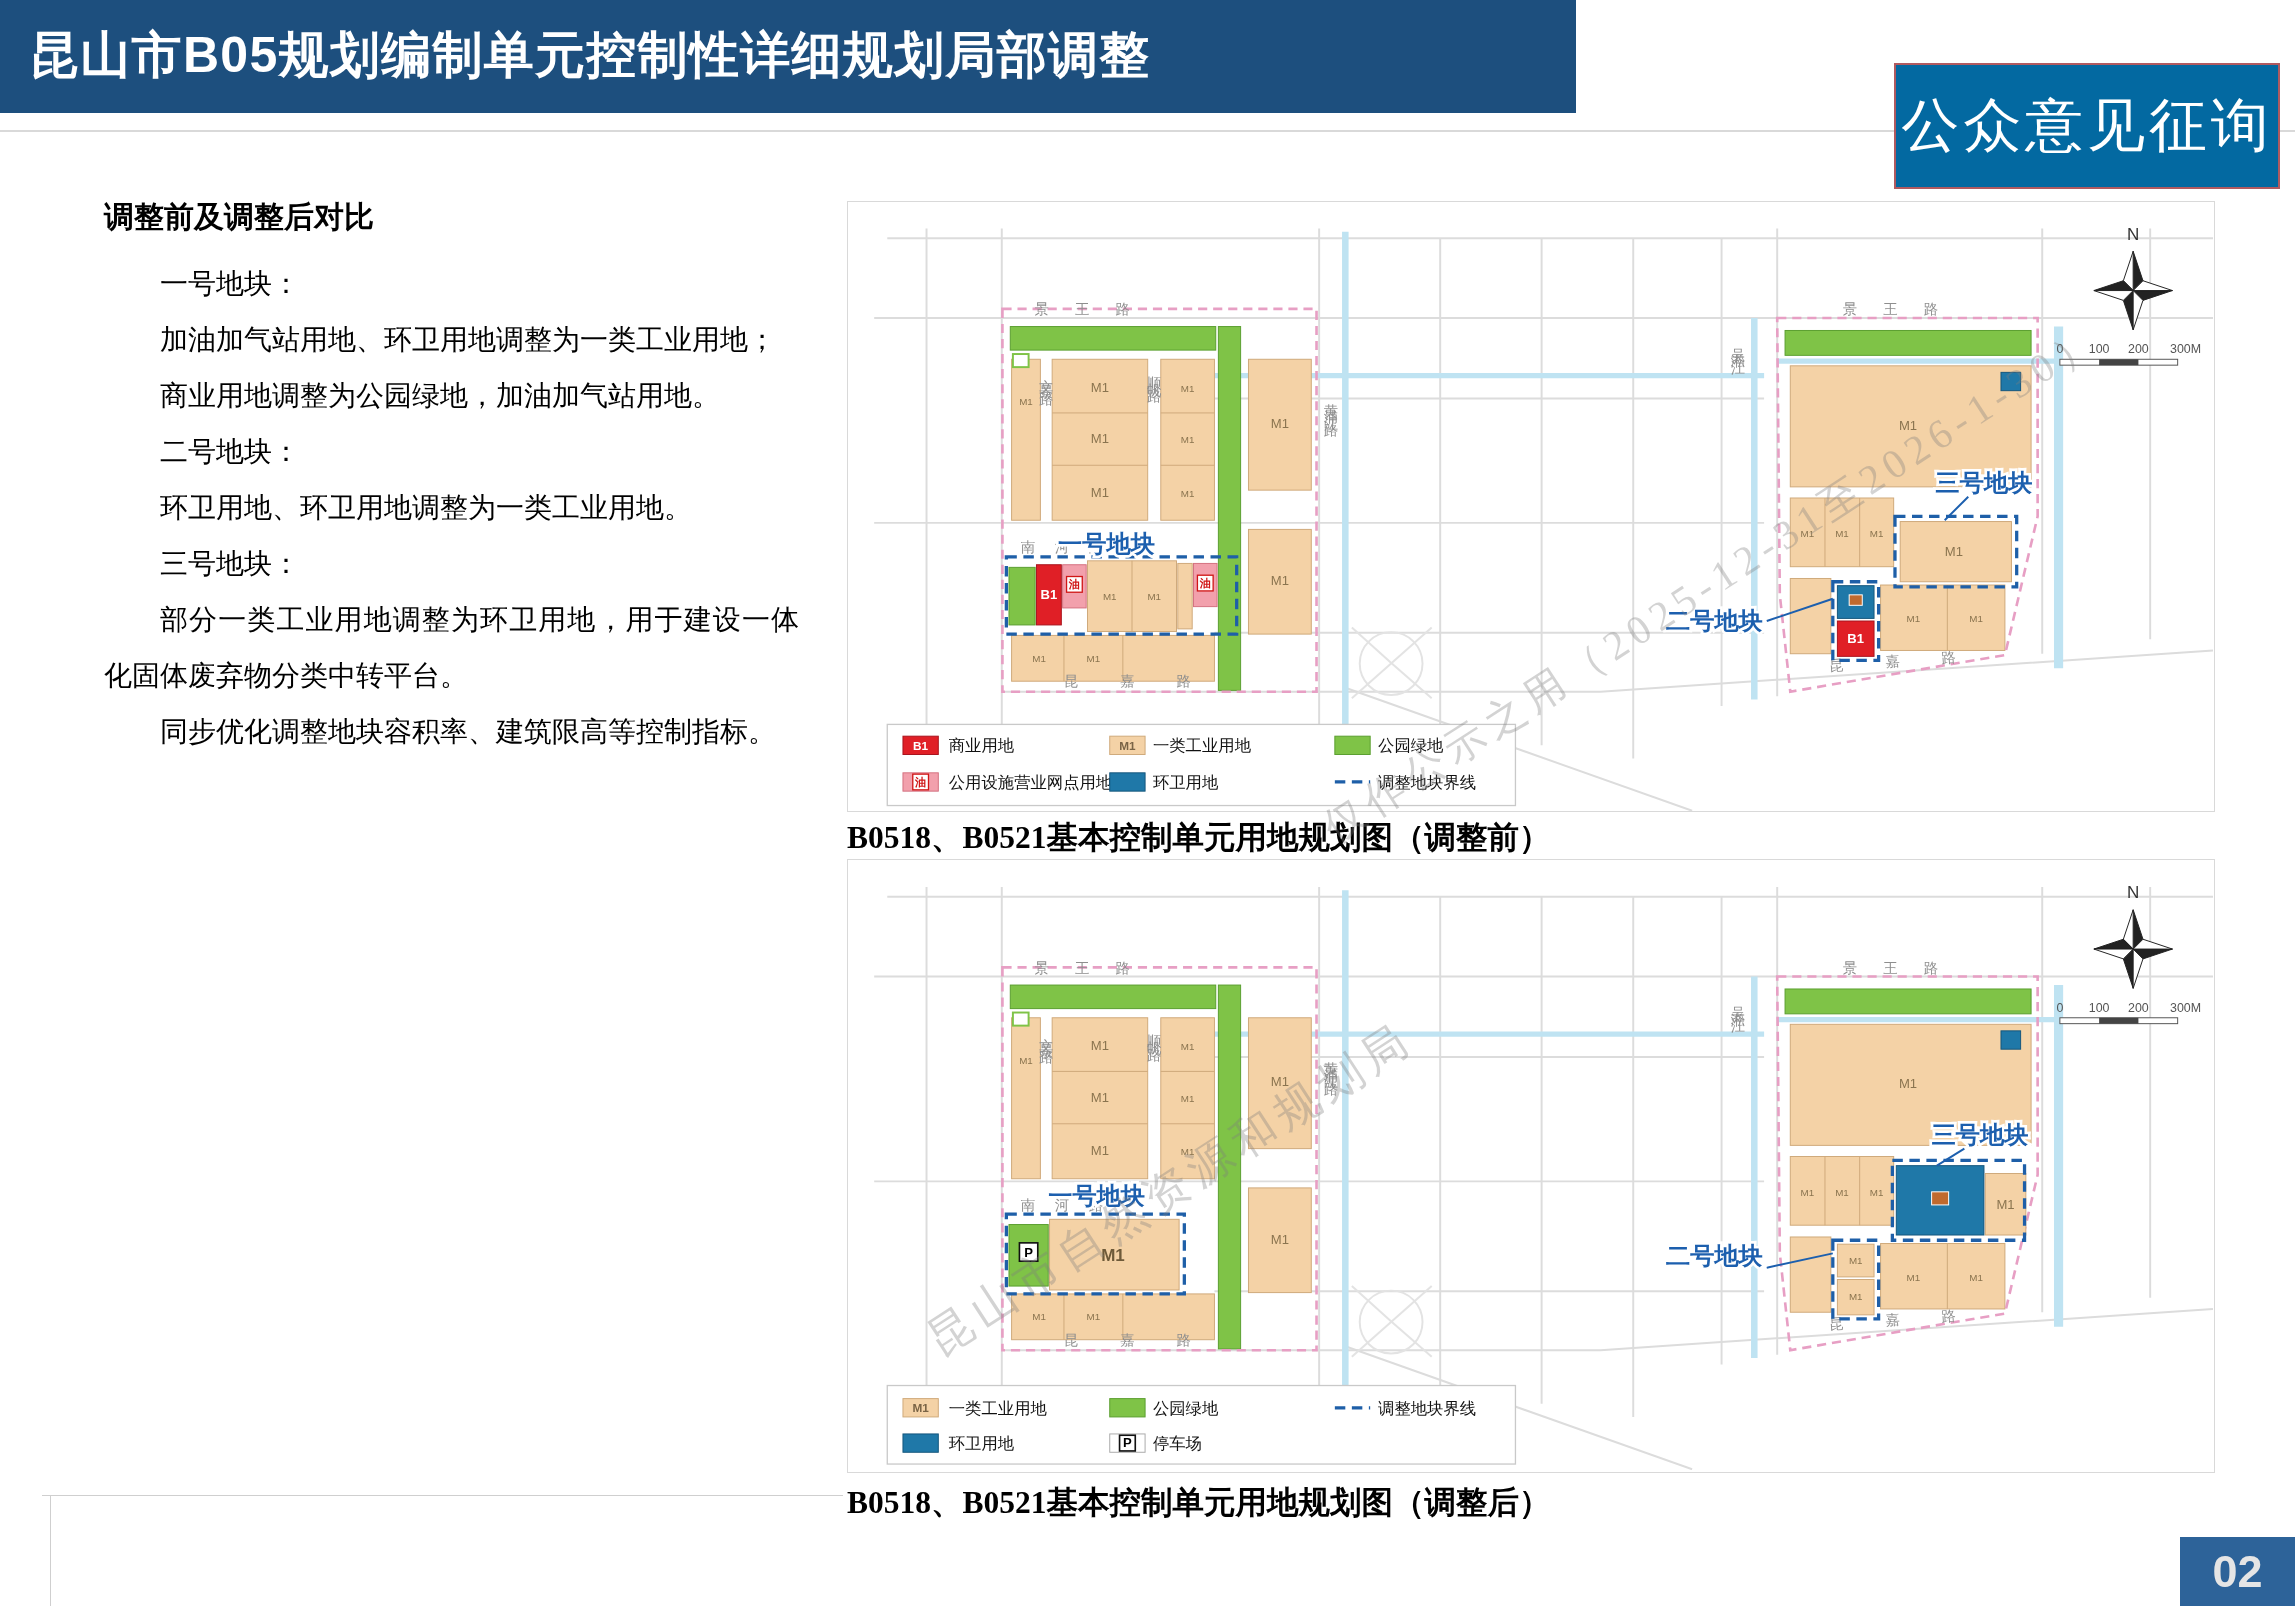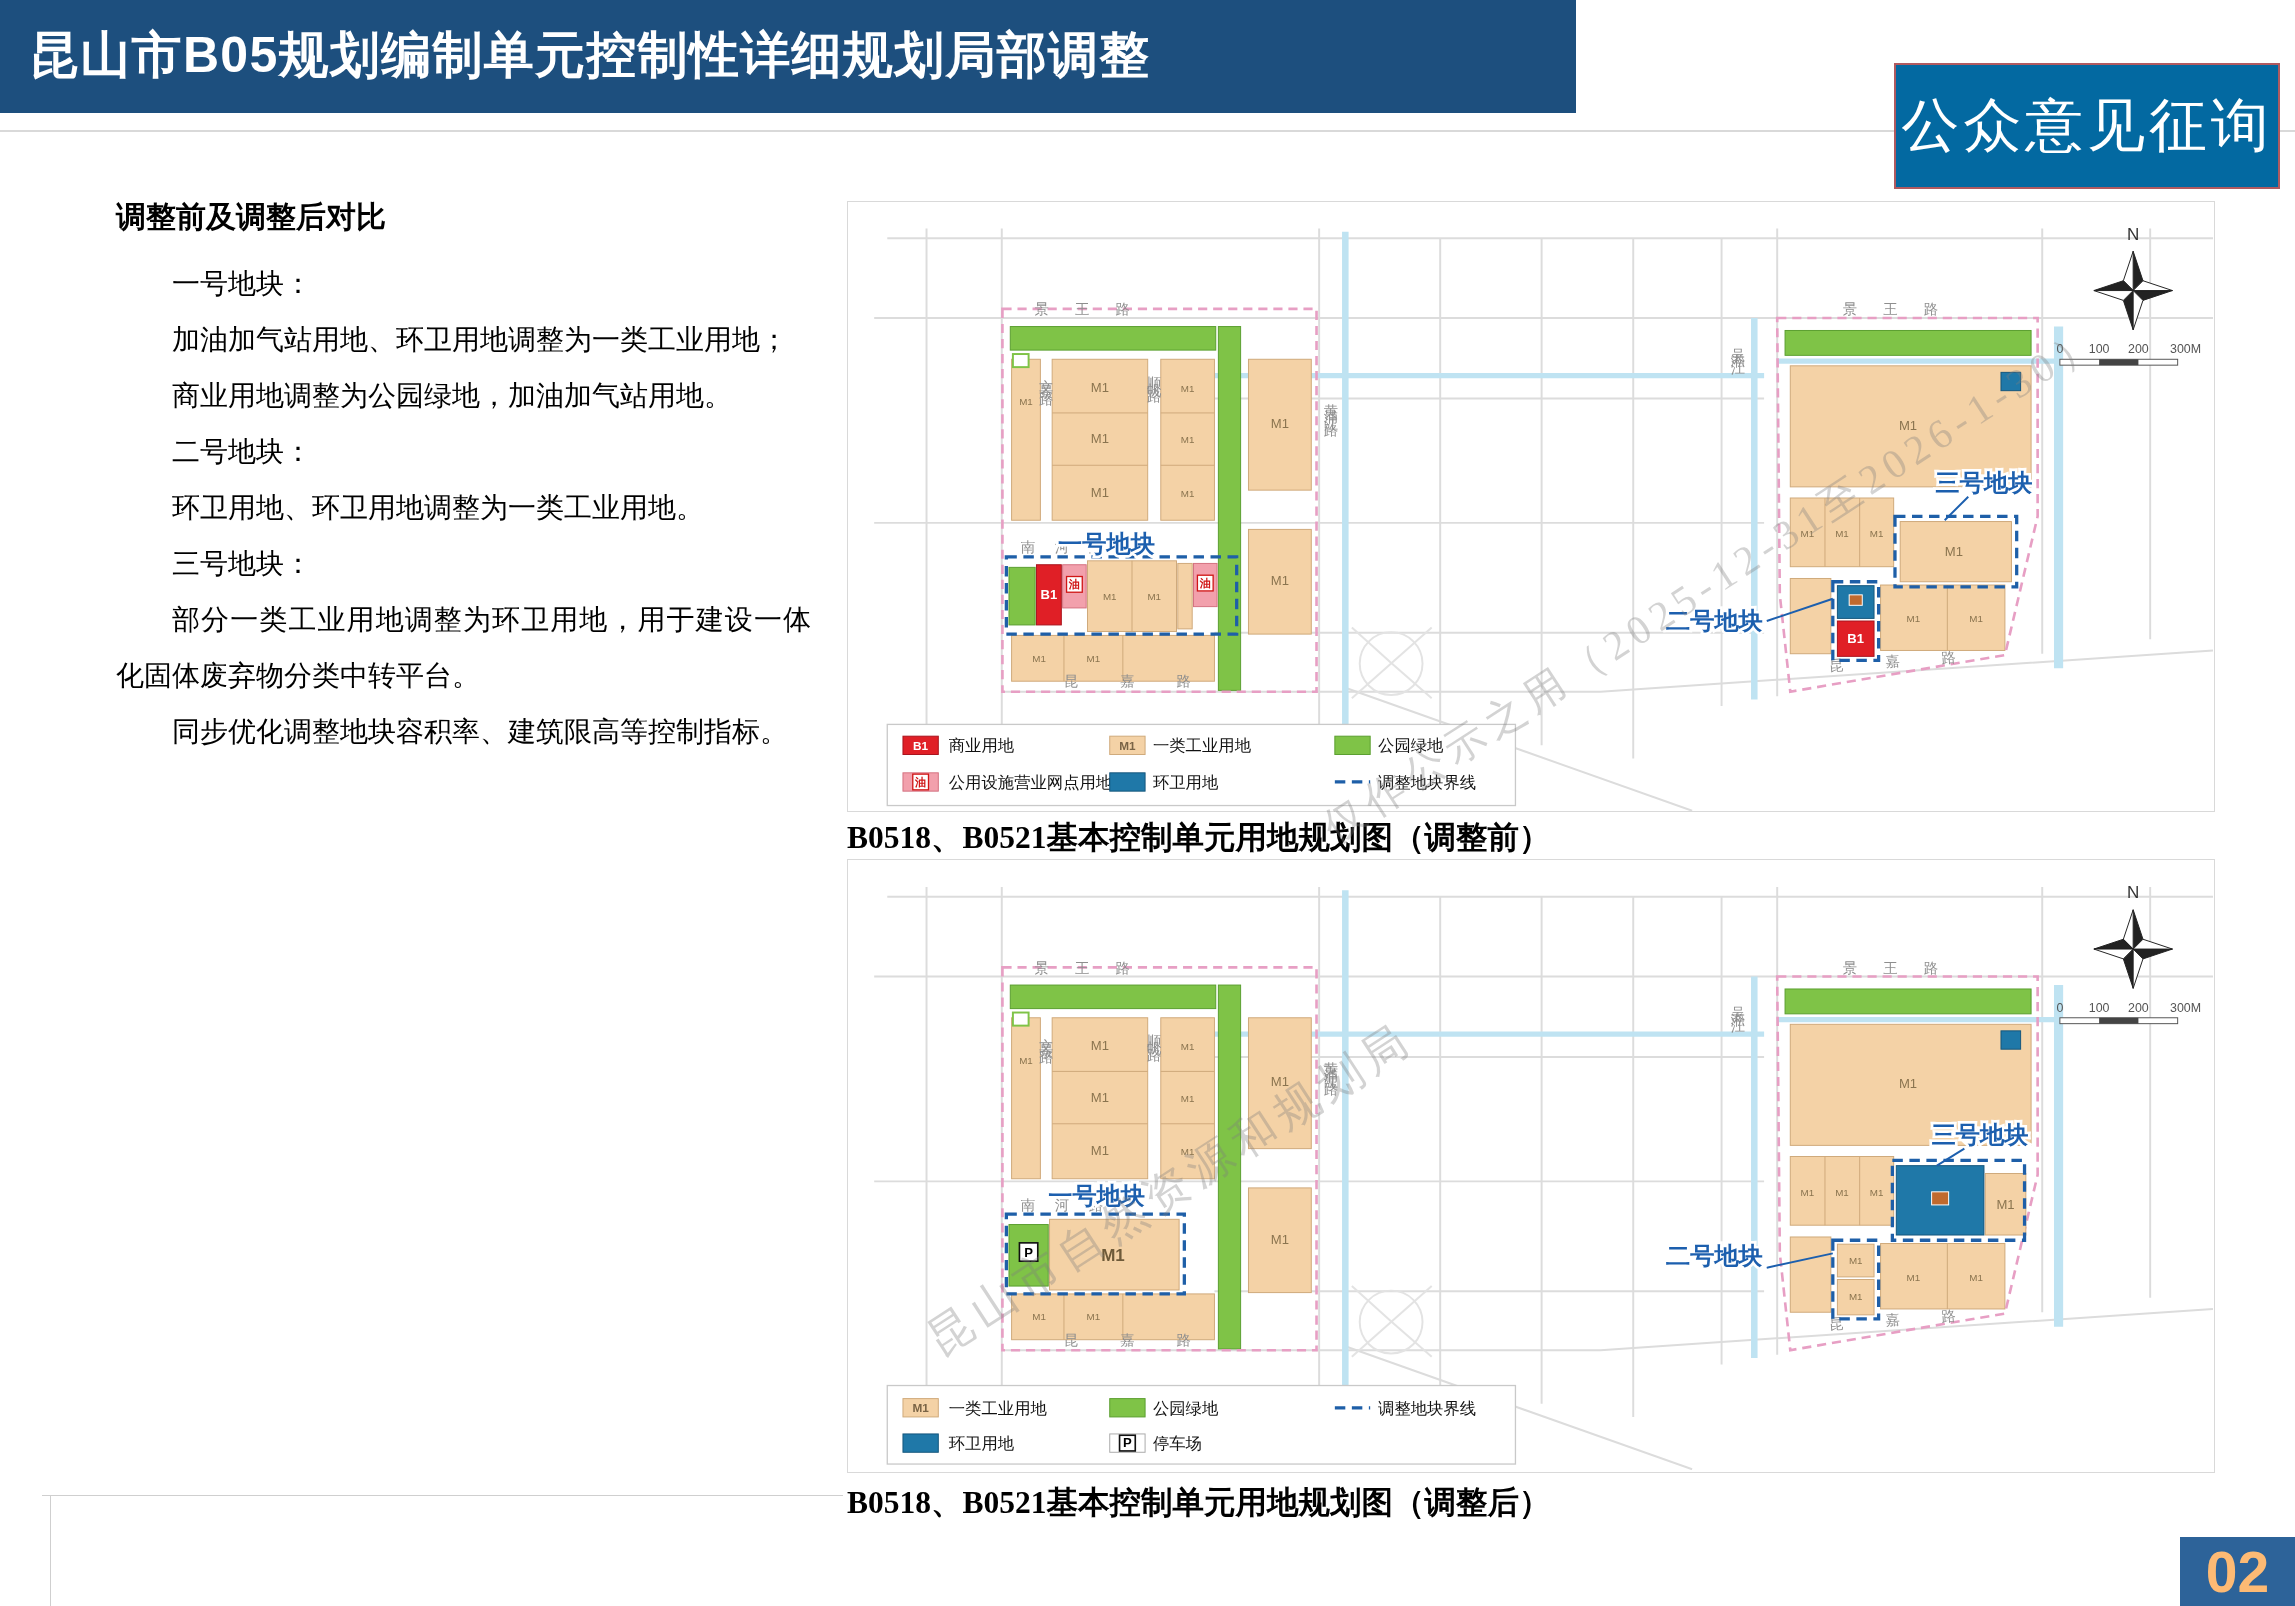--- a/index.html
+++ b/index.html
@@ -10,37 +10,37 @@
   .header-bar{position:absolute;left:0;top:0;width:1576px;height:113px;background:#1d4f7e;
               display:flex;align-items:baseline;padding:22px 0 0 29px;box-sizing:border-box;}
   .header-title{color:#fff;font-weight:bold;font-size:50px;letter-spacing:1.3px;white-space:nowrap;}
   .header-sub{color:#fff;font-weight:bold;font-size:37px;white-space:nowrap;}
   .header-rule{position:absolute;left:0;top:130px;width:2295px;height:2px;background:#d9d9d9;}
   .badge{position:absolute;left:1894px;top:63px;width:386px;height:126px;background:#0369a1;
          display:flex;align-items:center;justify-content:center;box-shadow:inset 0 0 0 2px #b05a60;}
   .badge-text{color:#fff;font-family:"Liberation Serif",serif;font-size:58px;letter-spacing:3.9px;}
 
   
-  .left-text{position:absolute;left:116px;top:197px;width:695px;}
+  .left-text{position:absolute;left:104px;top:197px;width:695px;}
   .left-heading{font-size:30px;font-weight:bold;color:#000;margin:0 0 18.4px 0;}
   .left-text p{font-family:"Liberation Serif",serif;font-size:28px;line-height:2.0;margin:0;
                text-indent:2em;text-align:justify;color:#000;}
 
   
   .map-panel{position:absolute;background:#fff;border:1.3px solid #d9d9d9;box-sizing:border-box;}
   #panel-before{left:847px;top:201px;width:1368px;height:611px;}
   #panel-after{left:847px;top:859px;width:1368px;height:614px;}
   .map-caption{position:absolute;left:847px;width:1368px;text-align:left;
                font-family:"Liberation Serif",serif;font-weight:bold;font-size:31.5px;color:#000;}
   #caption-before{top:817px;}
   #caption-after{top:1482px;}
 
   
   .pagenum{position:absolute;left:2180px;top:1537px;width:115px;height:70px;background:#2d6399;
-           color:#fdba74;font-size:57px;font-weight:bold;display:flex;align-items:center;justify-content:center;}
+           color:#e5e5e5;font-size:45px;font-weight:bold;display:flex;align-items:center;justify-content:center;}
   .corner-h{position:absolute;left:42px;top:1495px;width:801px;height:1.3px;background:#cfcfcf;}
   .corner-v{position:absolute;left:50px;top:1495px;width:1.3px;height:111px;background:#cfcfcf;}
 
   
   .watermark{position:absolute;left:847px;top:201px;width:1368px;height:1272px;pointer-events:none;z-index:6;}
   .wm{position:absolute;color:rgba(125,125,125,0.34);font-family:"Liberation Serif",serif;
       white-space:nowrap;transform:rotate(-33deg);letter-spacing:6.6px;}
   #wm1{left:407px;top:354px;font-size:41px;}
   #wm2{left:39px;top:958px;font-size:45px;}
 

